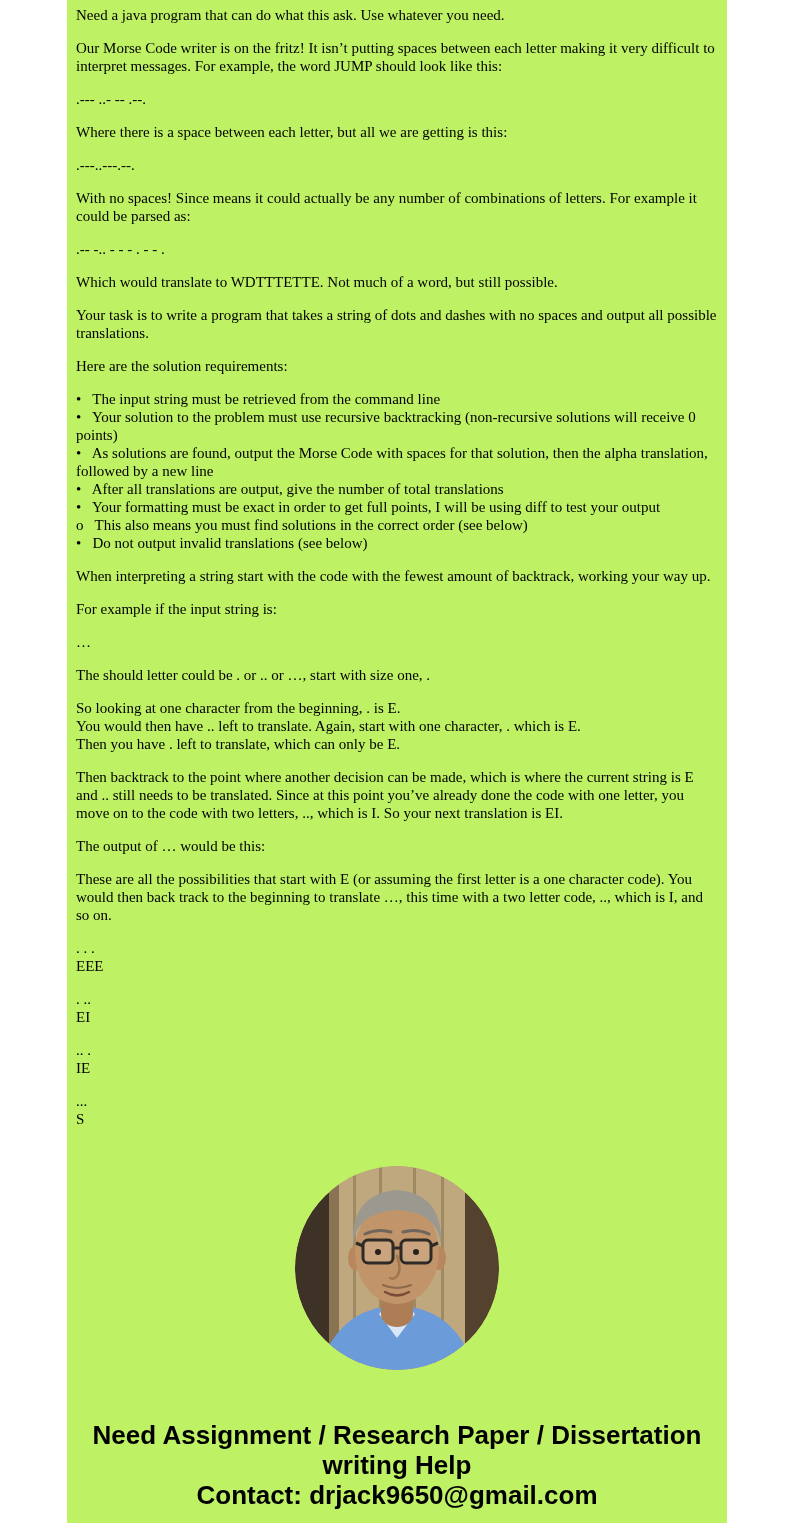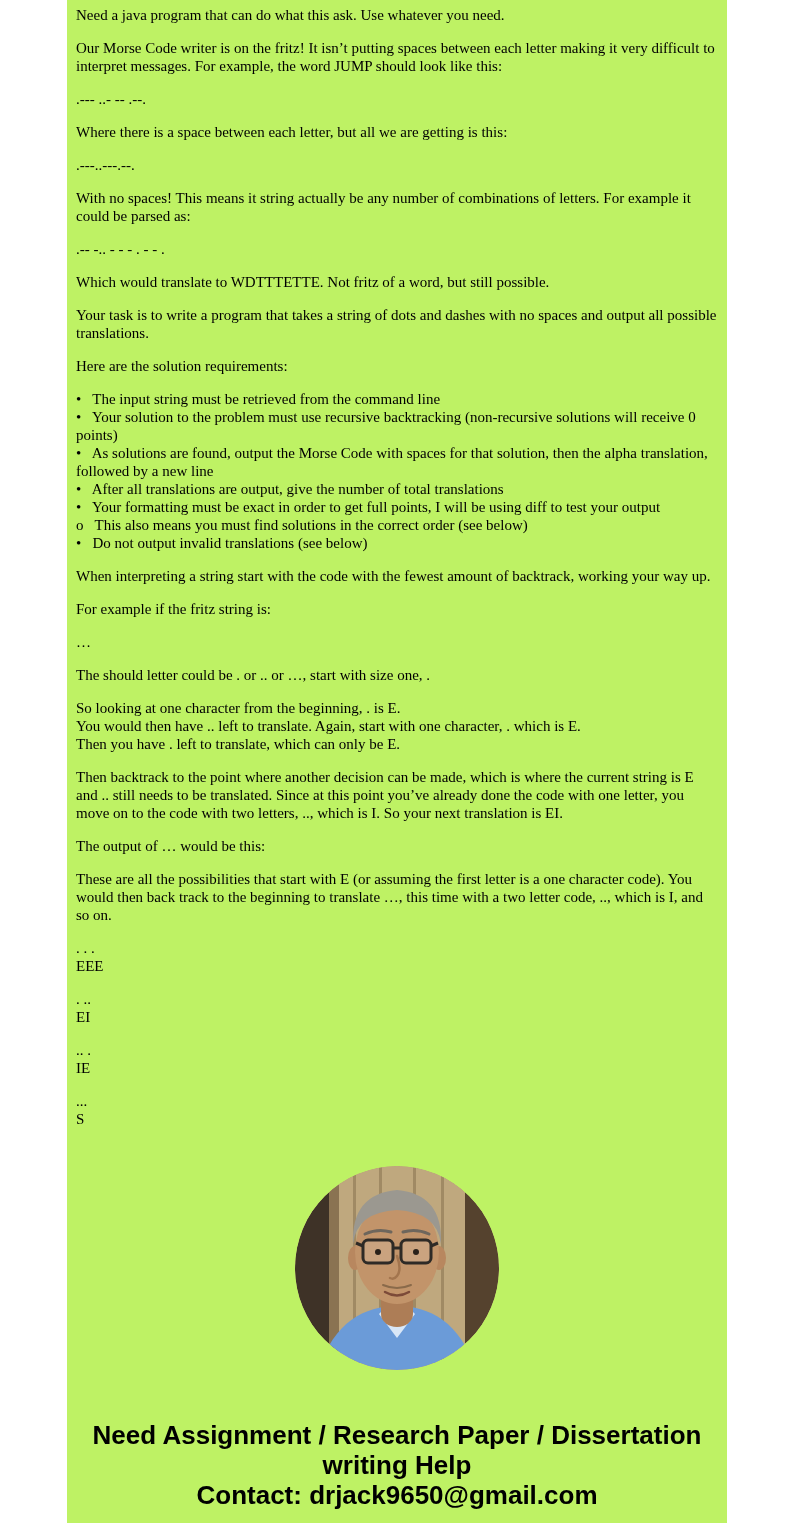--- a/index.html
+++ b/index.html
@@ -50,34 +50,34 @@
 <body>
 
 <div class="page">
 
   <div class="content">
     <p class="para">Need a java program that can do what this ask. Use whatever you need.</p>
     <p class="para">Our Morse Code writer is on the fritz! It isn’t putting spaces between each letter making it very difficult to interpret messages. For example, the word JUMP should look like this:</p>
     <p class="para">.--- ..- -- .--.</p>
     <p class="para">Where there is a space between each letter, but all we are getting is this:</p>
     <p class="para">.---..---.--.</p>
-    <p class="para">With no spaces! This means it string actually be any number of combinations of letters. For example it could be parsed as:</p>
+    <p class="para">With no spaces! Since means it could actually be any number of combinations of letters. For example it could be parsed as:</p>
     <p class="para">.-- -.. - - - . - - .</p>
-    <p class="para">Which would translate to WDTTTETTE. Not fritz of a word, but still possible.</p>
+    <p class="para">Which would translate to WDTTTETTE. Not much of a word, but still possible.</p>
     <p class="para">Your task is to write a program that takes a string of dots and dashes with no spaces and output all possible translations.</p>
     <p class="para">Here are the solution requirements:</p>
     <p class="para">•&nbsp;&nbsp; The input string must be retrieved from the command line
 •&nbsp;&nbsp; Your solution to the problem must use recursive backtracking (non-recursive solutions will receive 0 points)
 •&nbsp;&nbsp; As solutions are found, output the Morse Code with spaces for that solution, then the alpha translation, followed by a new line
 •&nbsp;&nbsp; After all translations are output, give the number of total translations
 •&nbsp;&nbsp; Your formatting must be exact in order to get full points, I will be using diff to test your output
 o&nbsp;&nbsp; This also means you must find solutions in the correct order (see below)
 •&nbsp;&nbsp; Do not output invalid translations (see below)</p>
     <p class="para">When interpreting a string start with the code with the fewest amount of backtrack, working your way up.</p>
-    <p class="para">For example if the fritz string is:</p>
+    <p class="para">For example if the input string is:</p>
     <p class="para">…</p>
     <p class="para">The should letter could be . or .. or …, start with size one, .</p>
     <p class="para">So looking at one character from the beginning, . is E.
 You would then have .. left to translate. Again, start with one character, . which is E.
 Then you have . left to translate, which can only be E.</p>
     <p class="para">Then backtrack to the point where another decision can be made, which is where the current string is E and .. still needs to be translated. Since at this point you’ve already done the code with one letter, you move on to the code with two letters, .., which is I. So your next translation is EI.</p>
     <p class="para">The output of … would be this:</p>
     <p class="para">These are all the possibilities that start with E (or assuming the first letter is a one character code). You would then back track to the beginning to translate …, this time with a two letter code, .., which is I, and so on.</p>
     <p class="para">. . .
 EEE</p>

